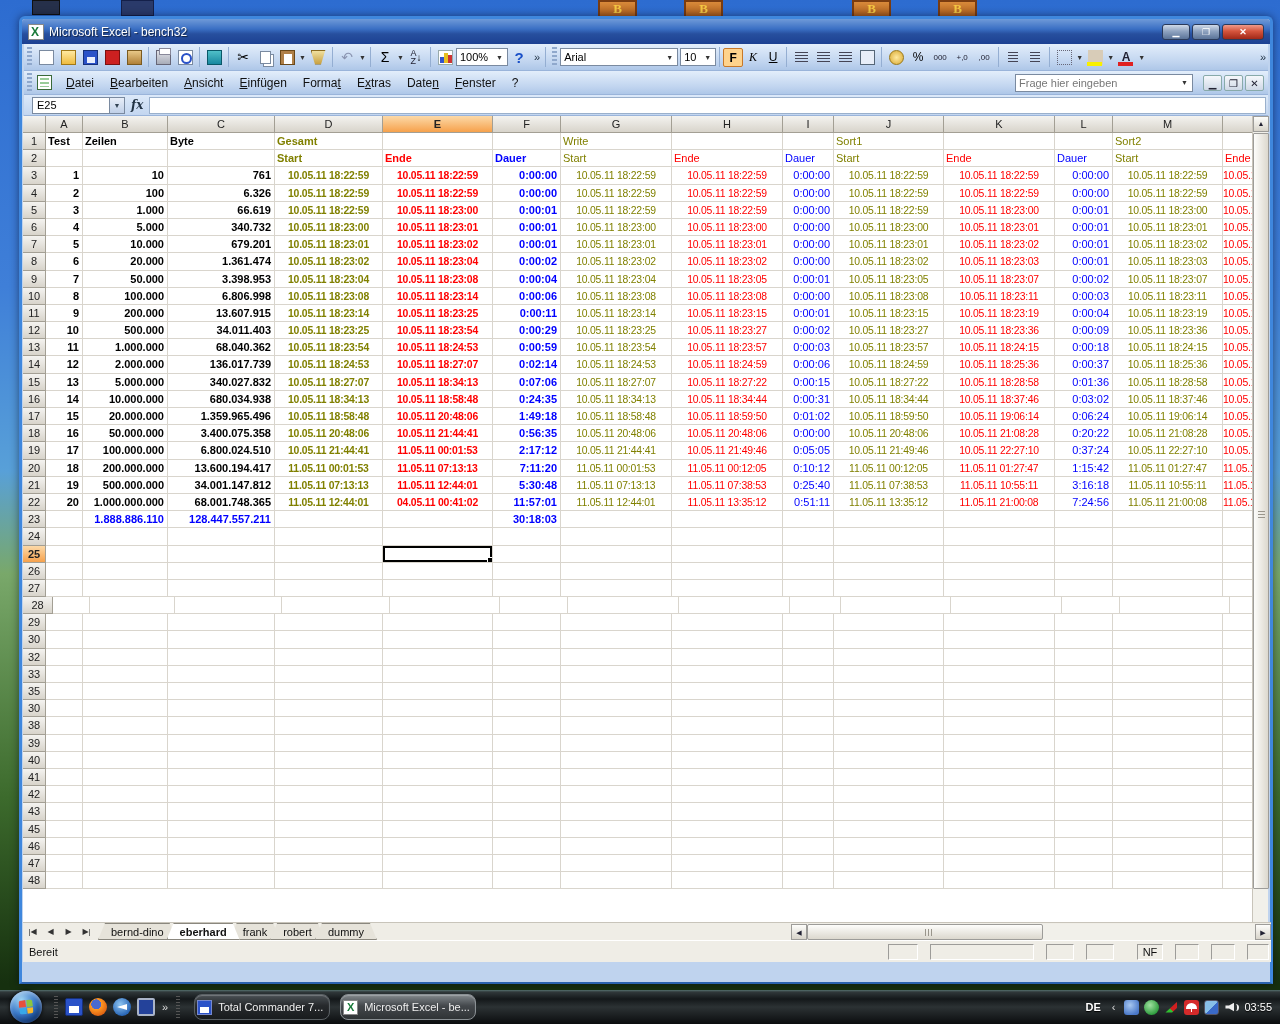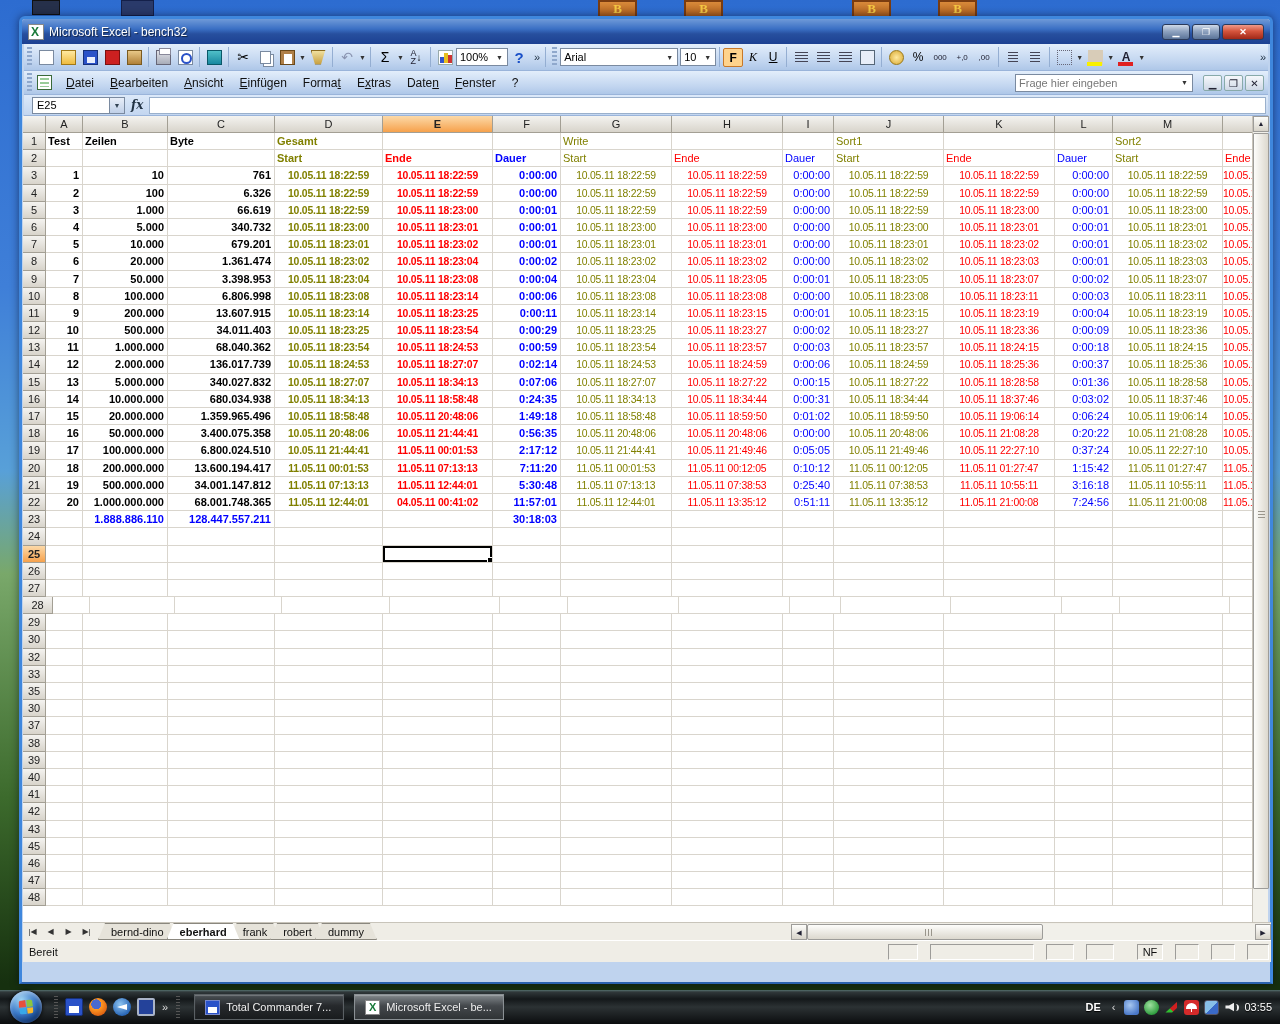--- a/index.html
+++ b/index.html
@@ -152,23 +152,23 @@
   .tgrip { width:4px; height:22px; margin:0 4px;
     background:repeating-linear-gradient(180deg,#555 0 1px,transparent 1px 3px); }
   .qlico { width:18px; height:18px; margin:0 3px; position:relative; border-radius:2px; }
   .ql-tc { background:#2a52c8; border:1px solid #16307a; }
   .ql-tc::after { content:""; position:absolute; left:3px; bottom:2px; width:10px; height:7px; background:#fff; }
   .ql-ff { border-radius:50%; background:radial-gradient(circle at 40% 35%,#4a6ad0 0 30%,#ff9822 32%,#d85a10 80%); }
   .ql-tb { border-radius:50%; background:radial-gradient(circle at 40% 35%,#8ec4f0,#2a68b8 70%); }
   .ql-tb::after { content:""; position:absolute; left:4px; top:6px; width:10px; height:6px; background:#fff; clip-path:polygon(0 50%,100% 0,100% 100%); }
   .ql-pc { background:#24429a; border:2px solid #aab4c8; }
   .tchev { color:#ddd; font-size:11px; padding:0 4px; }
-  .taskbtn { height:26px; width:150px; margin-left:10px; border-radius:0; border:1px solid #5a6064;
+  .taskbtn { height:26px; width:136px; margin-left:10px; border-radius:8px; border:1px solid #5a6064;
     background:linear-gradient(#4a5054,#26292c 45%,#191c1e); color:#eee; font-size:11px;
-    display:flex; align-items:center; padding:0 10px; white-space:nowrap; overflow:hidden;
+    display:flex; align-items:center; padding:0 2px; white-space:nowrap; overflow:hidden;
     box-shadow:inset 0 1px 1px rgba(255,255,255,.25); }
   .taskbtn.active { background:linear-gradient(#82888c,#44484c 45%,#303436); border-color:#8a9094; }
   .tb-ico { width:15px; height:15px; margin-right:6px; flex:none; }
   .tb-tc { background:#2a52c8; border:1px solid #7788cc; position:relative; }
   .tb-tc::after { content:""; position:absolute; left:2px; bottom:1px; width:9px; height:6px; background:#fff; }
   .tb-xl { background:#fff; border:1px solid #888; color:#1a7a3a; font-weight:bold; font-size:11px;
     text-align:center; line-height:13px; }
   #tray { margin-left:auto; display:flex; align-items:center; gap:5px; padding-right:8px; color:#fff; }
   .trayico { width:15px; height:15px; border-radius:3px; position:relative; }
   .ti-sync { background:radial-gradient(circle at 40% 35%,#a8c8f0,#4a78c8 75%); }
@@ -968,37 +968,20 @@
           <div class="c" style="width:111px;line-height:17.2px"></div>
           <div class="c" style="width:111px;line-height:17.2px"></div>
           <div class="c" style="width:51px;line-height:17.2px"></div>
           <div class="c" style="width:110px;line-height:17.2px"></div>
           <div class="c" style="width:111px;line-height:17.2px"></div>
           <div class="c" style="width:58px;line-height:17.2px"></div>
           <div class="c" style="width:110px;line-height:17.2px"></div>
           <div class="c" style="width:31px;line-height:17.2px"></div>
         </div>
         <div class="grow" style="height:17.2px">
-          <div class="hcell" style="width:23px;line-height:17.2px">37</div>
-          <div class="c" style="width:37px;line-height:17.2px"></div>
-          <div class="c" style="width:85px;line-height:17.2px"></div>
-          <div class="c" style="width:107px;line-height:17.2px"></div>
-          <div class="c" style="width:108px;line-height:17.2px"></div>
-          <div class="c" style="width:110px;line-height:17.2px"></div>
-          <div class="c" style="width:68px;line-height:17.2px"></div>
-          <div class="c" style="width:111px;line-height:17.2px"></div>
-          <div class="c" style="width:111px;line-height:17.2px"></div>
-          <div class="c" style="width:51px;line-height:17.2px"></div>
-          <div class="c" style="width:110px;line-height:17.2px"></div>
-          <div class="c" style="width:111px;line-height:17.2px"></div>
-          <div class="c" style="width:58px;line-height:17.2px"></div>
-          <div class="c" style="width:110px;line-height:17.2px"></div>
-          <div class="c" style="width:31px;line-height:17.2px"></div>
-        </div>
-        <div class="grow" style="height:17.2px">
           <div class="hcell" style="width:23px;line-height:17.2px">38</div>
           <div class="c" style="width:37px;line-height:17.2px"></div>
           <div class="c" style="width:85px;line-height:17.2px"></div>
           <div class="c" style="width:107px;line-height:17.2px"></div>
           <div class="c" style="width:108px;line-height:17.2px"></div>
           <div class="c" style="width:110px;line-height:17.2px"></div>
           <div class="c" style="width:68px;line-height:17.2px"></div>
           <div class="c" style="width:111px;line-height:17.2px"></div>
           <div class="c" style="width:111px;line-height:17.2px"></div>
           <div class="c" style="width:51px;line-height:17.2px"></div>

